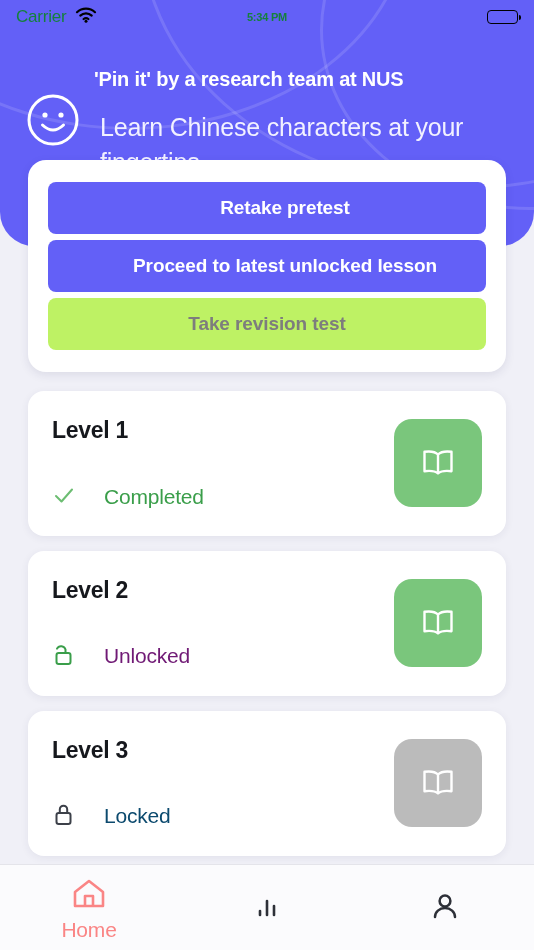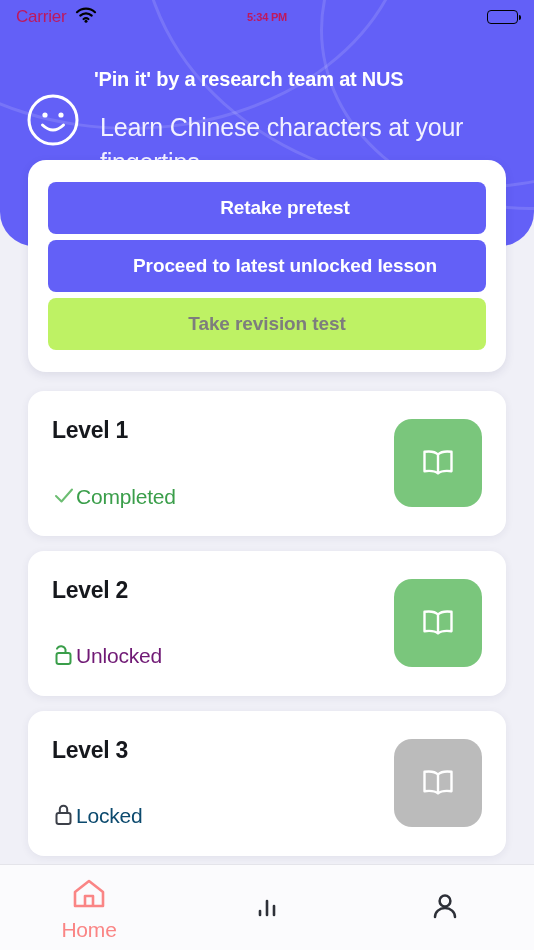--- a/index.html
+++ b/index.html
@@ -49,21 +49,21 @@
   
   .status-bar {
     position: absolute;
     top: 0; left: 0;
     width: 534px;
     height: 34px;
     z-index: 6;
     display: flex;
     align-items: center;
     padding: 0 16px;
-    color: #be185d;
+    color: #15803d;
   }
   .sb-left {
     display: flex;
     align-items: center;
     gap: 8px;
     flex: 1;
   }
   .sb-carrier {
     font-size: 17px;
     letter-spacing: -0.2px;
@@ -196,21 +196,21 @@
     font-weight: bold;
     color: #16181d;
     letter-spacing: -0.3px;
   }
   .level-status {
     position: absolute;
     left: 24px;
     bottom: 25px;
     display: flex;
     align-items: center;
-    gap: 0;
+    gap: 28px;
   }
   .level-status-label {
     font-size: 21px;
     letter-spacing: -0.2px;
   }
   .status-completed .level-status-label { color: #3a9e4a; }
   .status-unlocked  .level-status-label { color: #701a75; }
   .status-locked    .level-status-label { color: #0c4a6e; }
 
   .book-btn {

